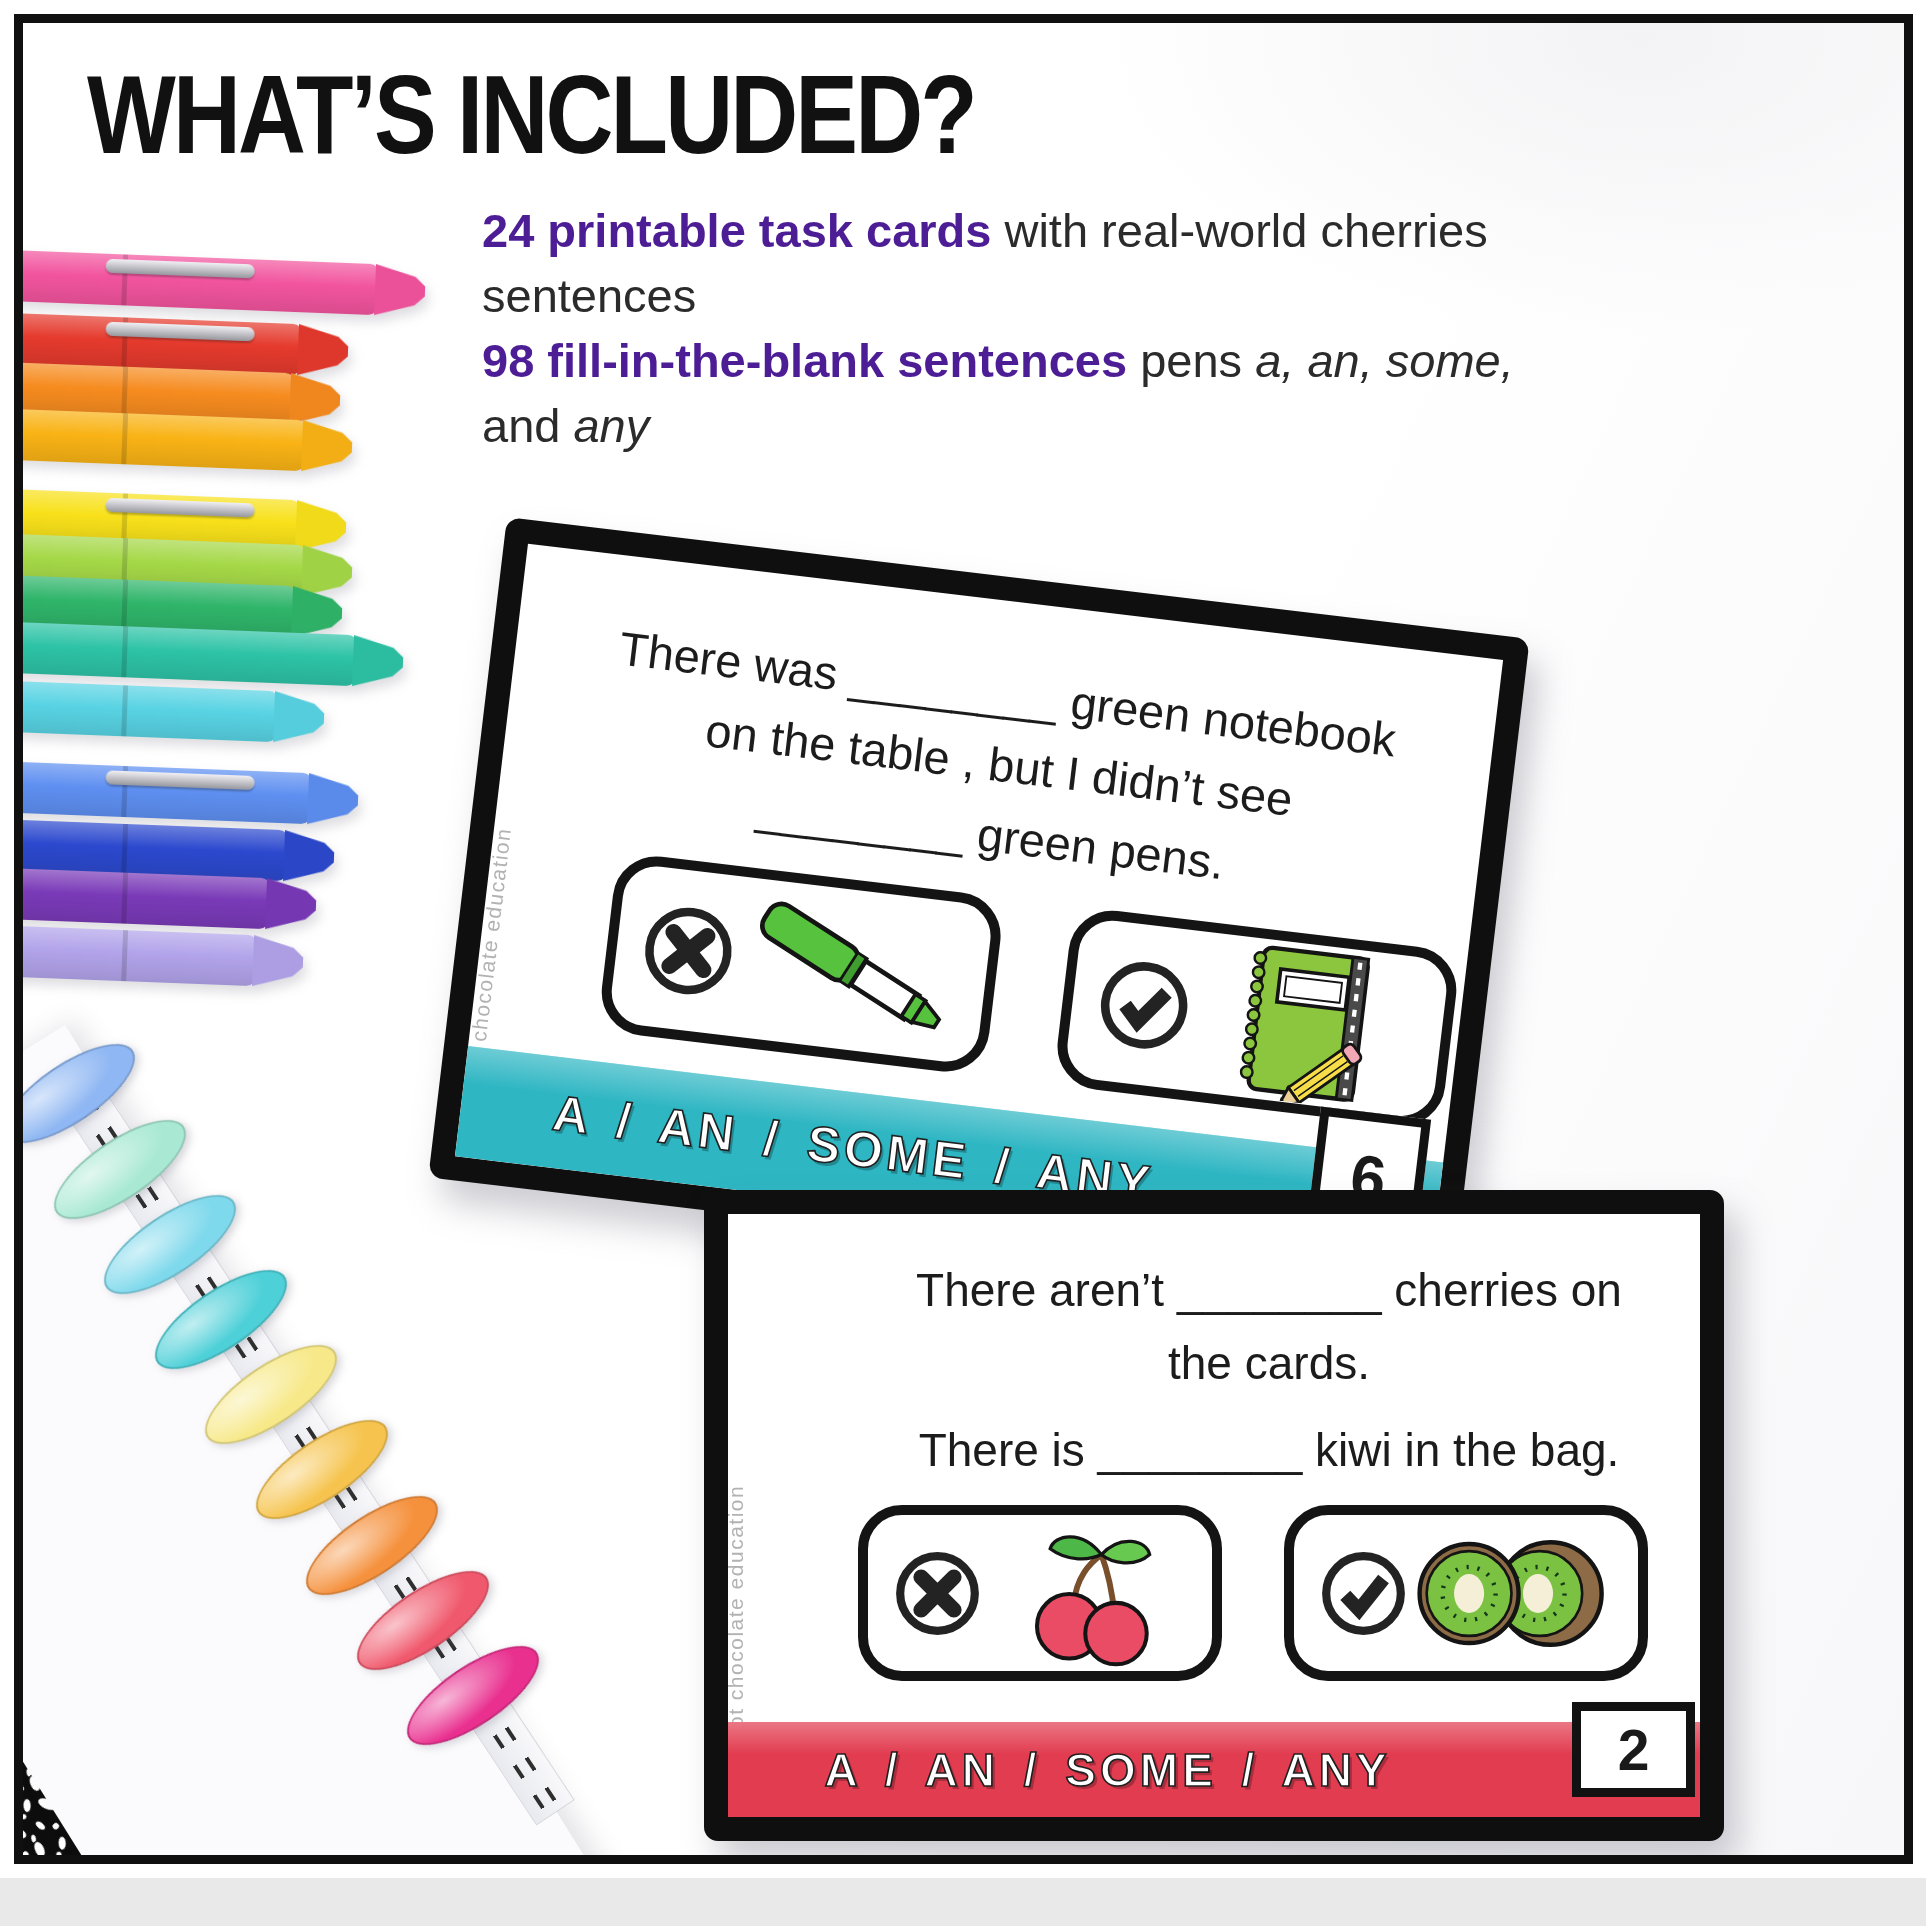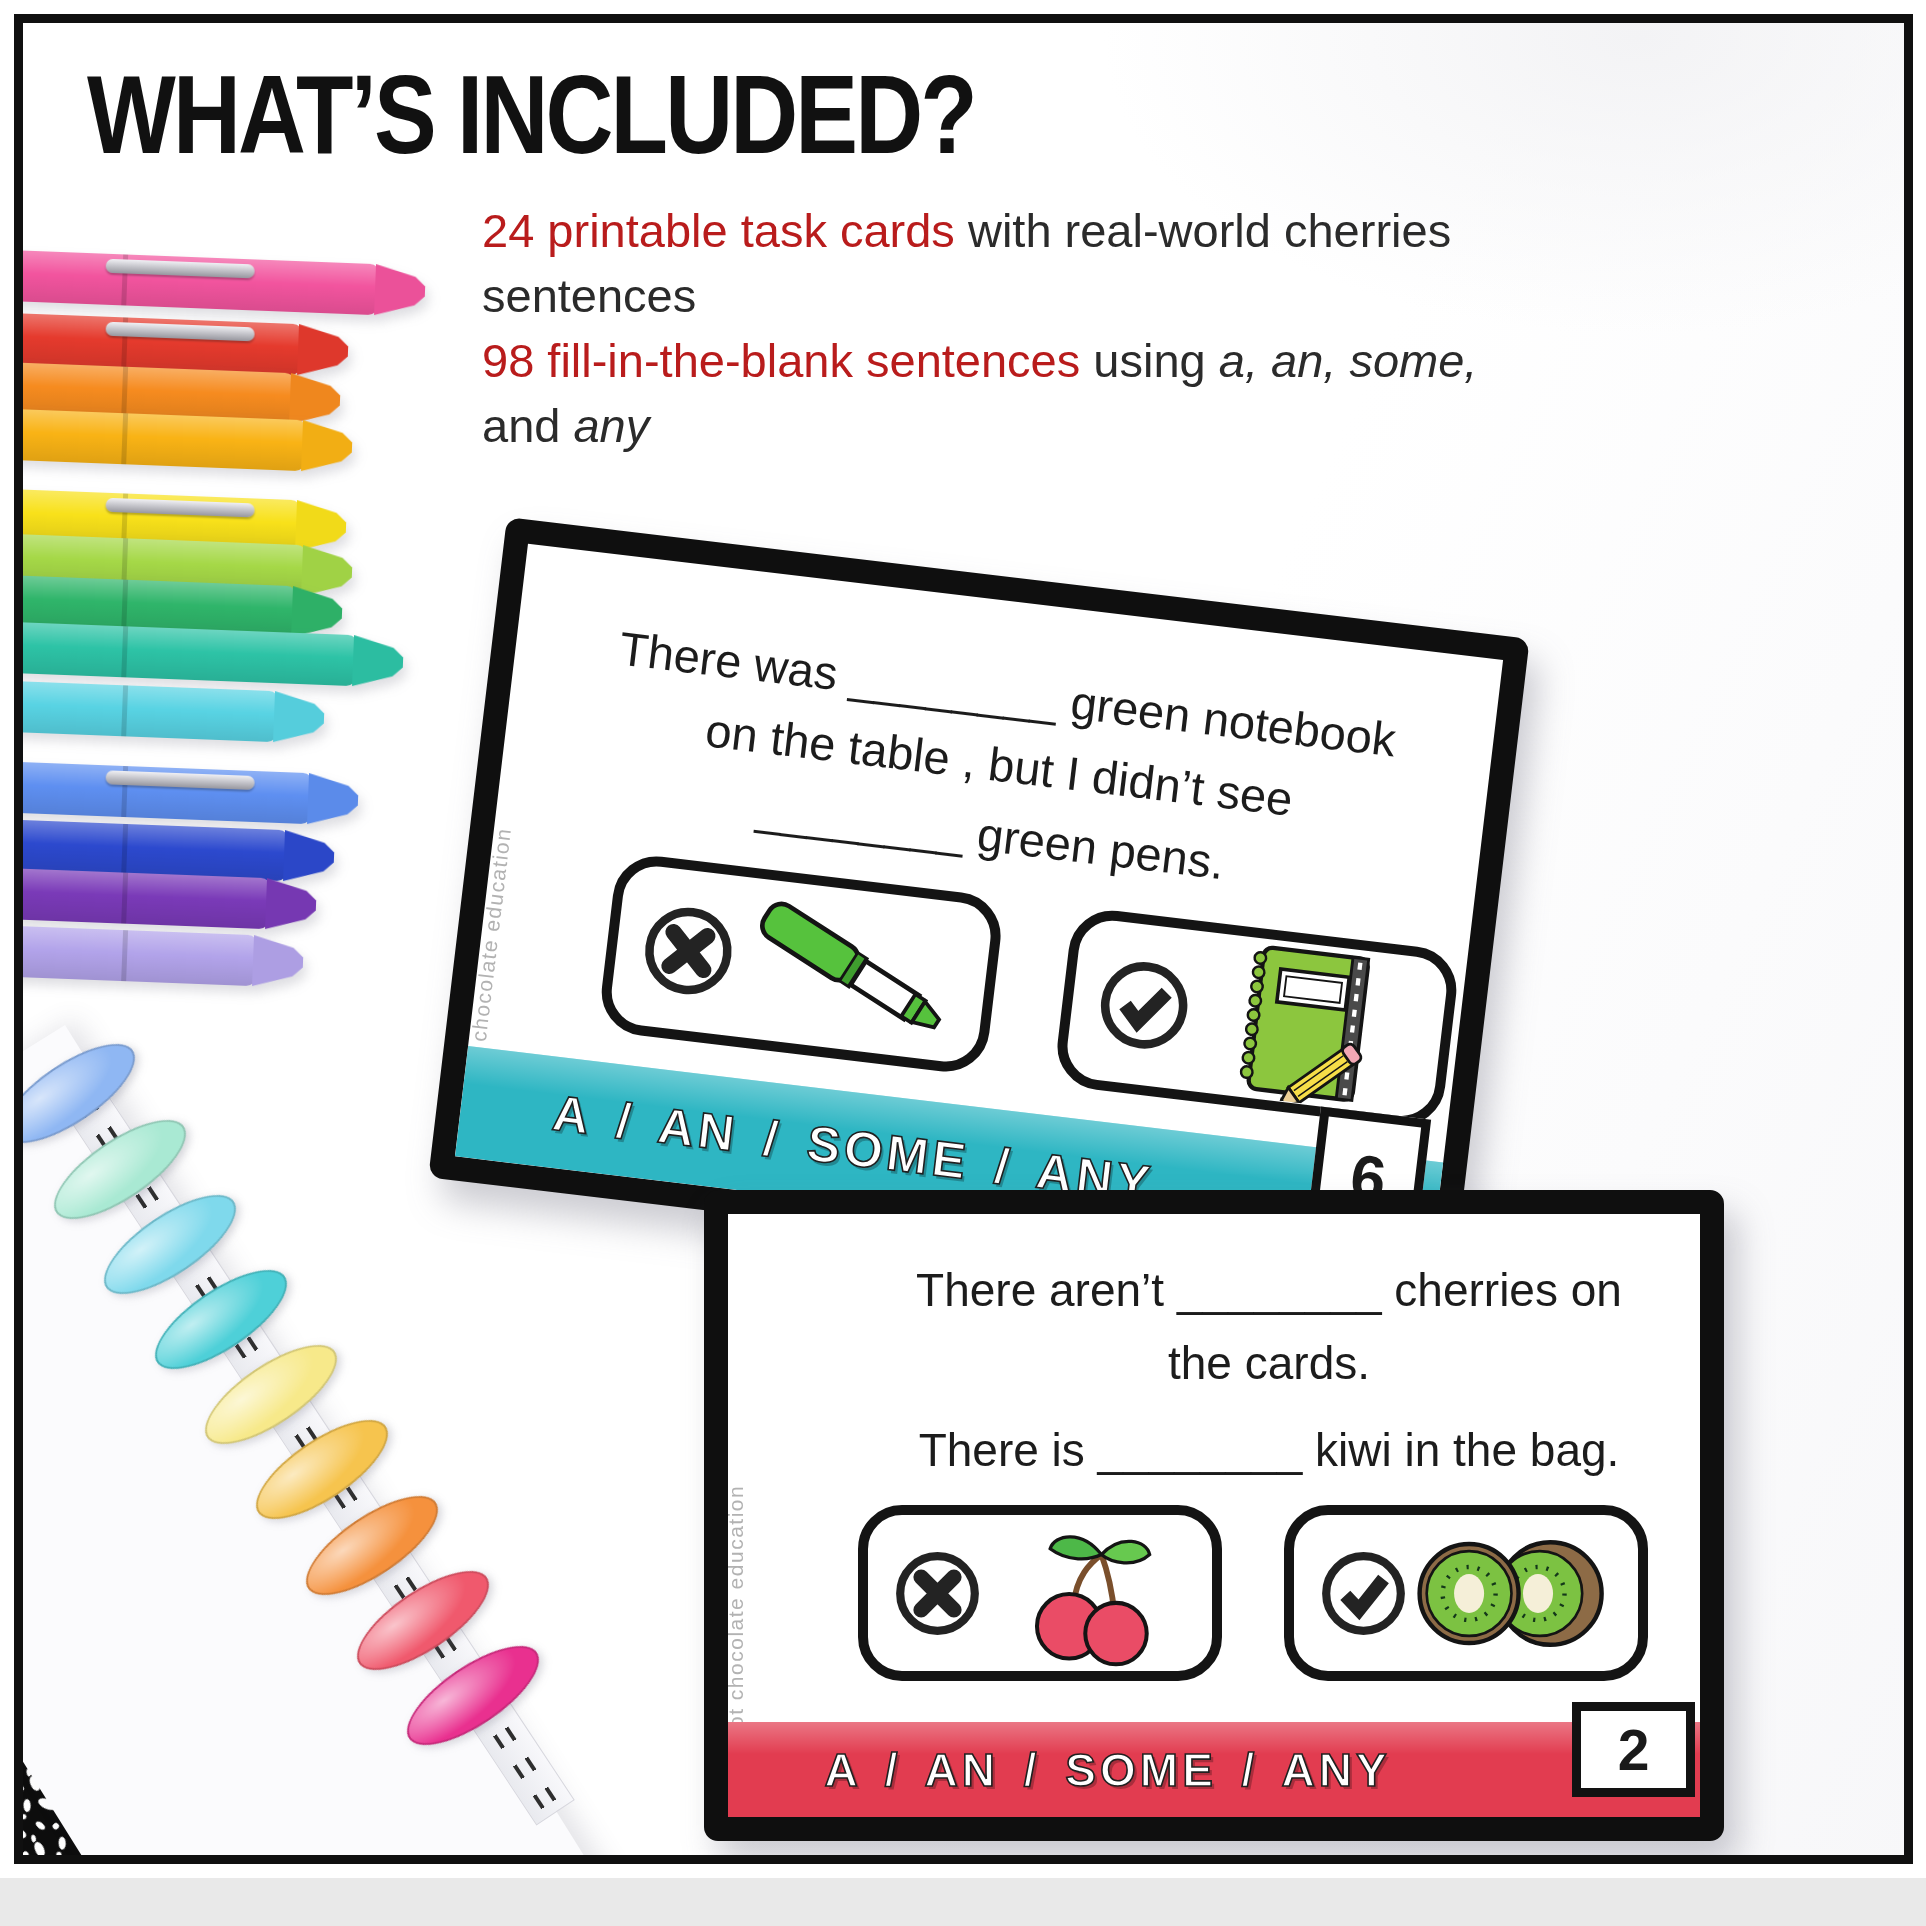--- a/index.html
+++ b/index.html
@@ -18,21 +18,21 @@
   
   .frame { position:absolute; inset:14px; border:9px solid #101010; z-index:50;
            box-shadow: 0 0 0 16px #ffffff; pointer-events:none; }
 
   
   .title { position:absolute; left:87px; top:51px; z-index:5;
     font-size:99px; font-weight:700; color:#111; letter-spacing:-3px;
     transform: scale(.95,1.12); transform-origin:left top; white-space:nowrap; }
   .intro { position:absolute; left:482px; top:198px; width:1327px; z-index:5;
     font-size:47px; line-height:65px; color:#2b2b2b; }
-  .intro-line span.b { font-weight:400; color:#b91c1c; }
+  .intro-line span.b { font-weight:700; color:#4c1d95; }
   .intro-line span.i { font-style:italic; }
 
   
   .pen { position:absolute; left:-44px; height:51px; z-index:3;
          transform: rotate(2.2deg); transform-origin:100% 50%;
          filter: drop-shadow(4px 7px 6px rgba(90,90,110,.20)); }
   .pen i { display:block; position:absolute; }
   .pen .shaft { inset:0 46px 0 0; border-radius:10px;
     background-image: linear-gradient(180deg, rgba(255,255,255,.30), rgba(255,255,255,0) 45%, rgba(0,0,0,.10)); }
   .pen .cone { right:0; top:0; width:50px; height:100%;
@@ -213,21 +213,21 @@
           <i class="cone" style="background-color:#b2a3ea"></i>
           <i class="seam"></i>
         </div>
       </div>
   </div>
 
   <h1 class="title">WHAT’S INCLUDED?</h1>
   <div class="intro" id="intro">
       <div class="intro-line"><span class="b">24 printable task cards</span><span> with real-world cherries</span></div>
       <div class="intro-line"><span>sentences</span></div>
-      <div class="intro-line"><span class="b">98 fill-in-the-blank sentences</span><span> using </span><span class="i">a, an, some,</span></div>
+      <div class="intro-line"><span class="b">98 fill-in-the-blank sentences</span><span> pens </span><span class="i">a, an, some,</span></div>
       <div class="intro-line"><span>and </span><span class="i">any</span></div>
     </div>
 
   <section class="card card1">
     <div class="wm">© hot chocolate education</div>
     <div class="sentence">
       <div>There was ________ green notebook</div>
       <div>on the table , but I didn’t see</div>
       <div>________ green pens.</div>
     </div>

